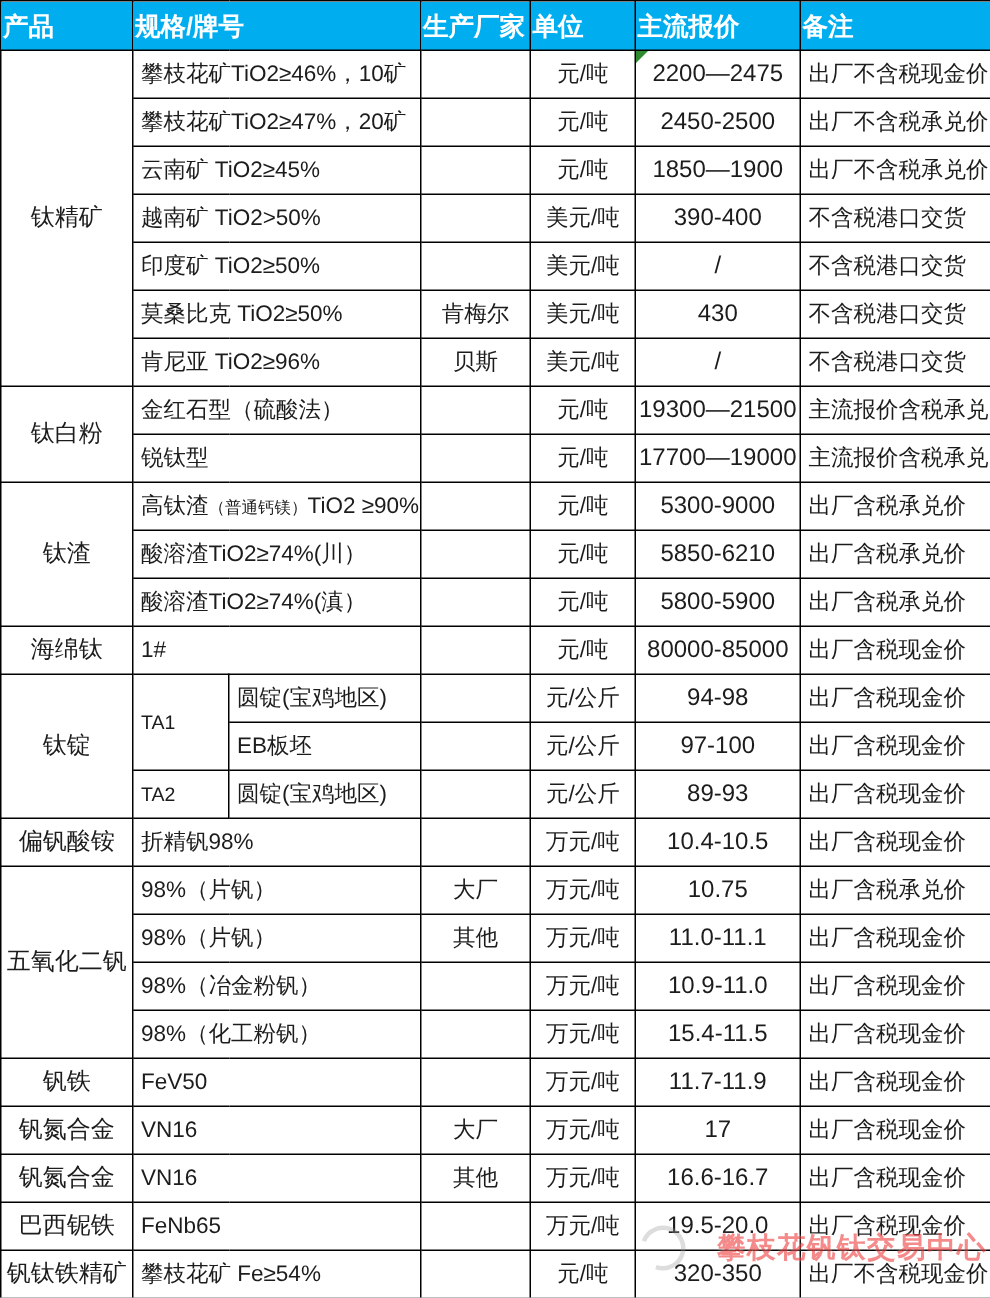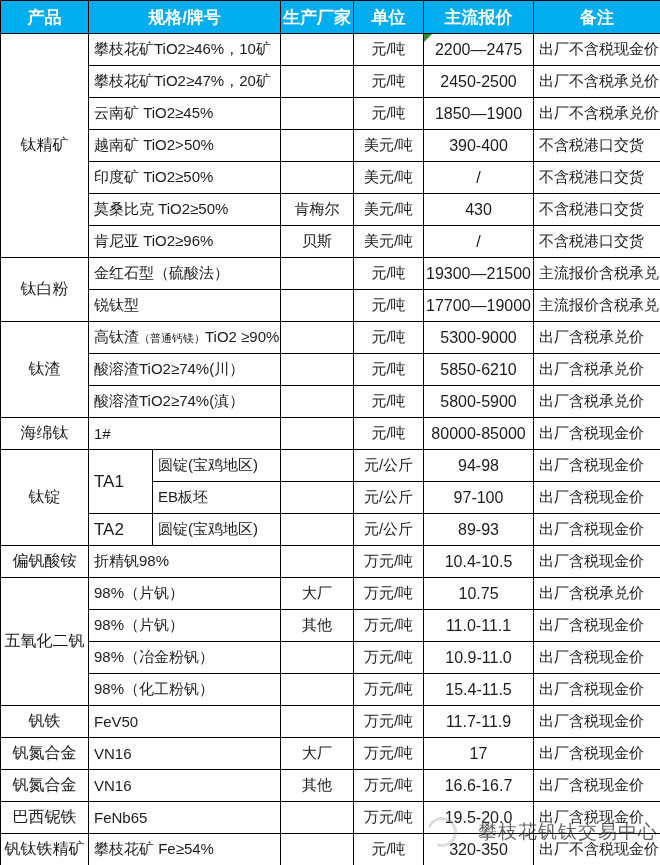--- a/index.html
+++ b/index.html
@@ -14,49 +14,49 @@
   }
   td,th{
     border:1px solid #000;
     overflow:hidden;white-space:nowrap;
     vertical-align:middle;
     box-sizing:border-box;
   }
   th{
     background:#00AEEF;color:#ffffff;
     font-size:17px;font-weight:bold;
-    height:33px;text-align:center;
+    height:33px;text-align:left;
   }
   td{
     height:32px;font-size:15px;color:#1c1c1c;
     text-align:center;
   }
   td.product{font-size:16px;text-align:center;}
   td.spec,td.note,td.grade{text-align:left;padding-left:5px;}
-  td.grade{font-size:17px;}
+  td.grade{font-size:13px;}
   td.price{font-size:16px;position:relative;}
   td.note{font-size:15px;padding-right:0;}
   .small{font-size:11px;}
   .corner-flag{
     position:absolute;top:0;left:0;width:0;height:0;
     border-top:8px solid #2e8b2e;
     border-right:8px solid transparent;
   }
   .watermark{
     position:absolute;top:817px;right:2px;
     display:flex;align-items:center;gap:5px;
     z-index:5;pointer-events:none;opacity:0.62;
   }
   .wm-logo{
     width:24px;height:24px;border-radius:50%;
     border:3px solid #9b9b9b;border-left-color:transparent;
     transform:rotate(-25deg);opacity:.55;flex:0 0 auto;
   }
   .wm-text{
-    color:#000000;font-size:19px;font-weight:normal;
+    color:#ef4444;font-size:19px;font-weight:bold;
     letter-spacing:1px;text-shadow:0 0 2px rgba(255,255,255,.8);margin-left:16px;
   }
 </style>
 </head>
 <body>
 
 <table>
   <colgroup>
     <col style="width:88px">
       <col style="width:64px">

